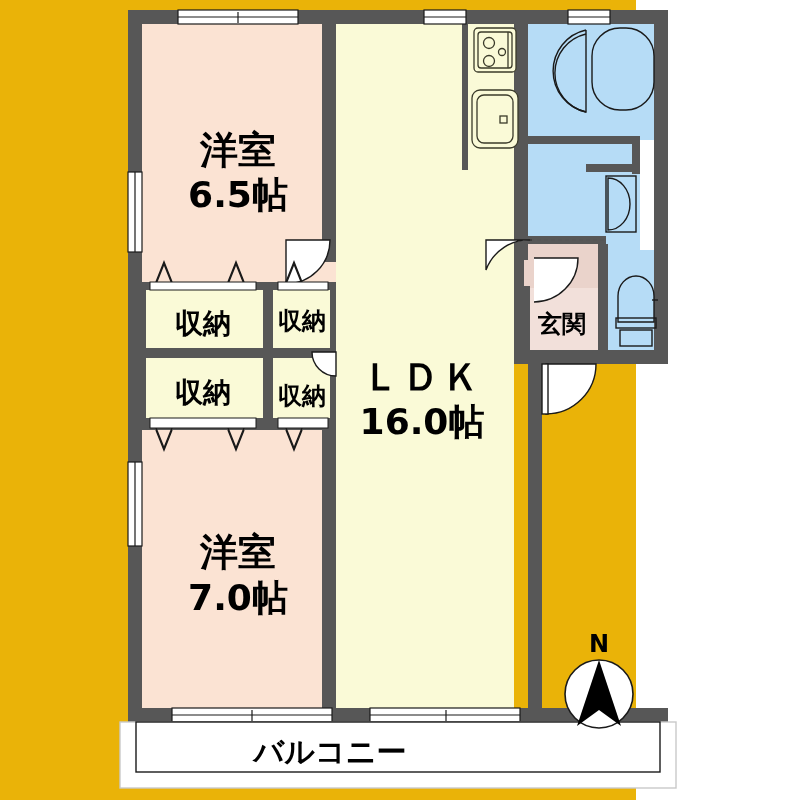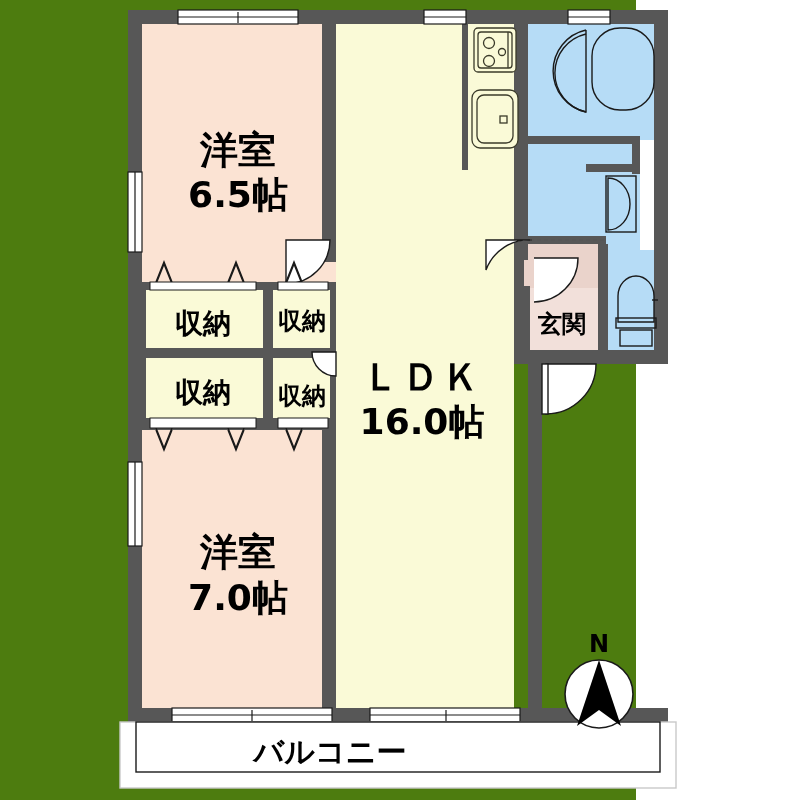--- a/index.html
+++ b/index.html
@@ -1,18 +1,18 @@
 <!DOCTYPE html>
 <html><head>
 <meta charset="utf-8">
 <style>
   html,body{margin:0;padding:0;background:#ffffff;}
   body{width:800px;height:800px;overflow:hidden;
        font-family:"Liberation Sans","DejaVu Sans",sans-serif;}
-  #plan{position:relative;width:636px;height:800px;background:#4d7c0f;}
+  #plan{position:relative;width:636px;height:800px;background:#eab308;}
   svg{display:block;}
   .roomlabel{font-family:"DejaVu Sans","Liberation Sans",sans-serif;
              font-weight:700;fill:#000;text-anchor:middle;}
 </style>
 </head>
 <body>
 
 <div id="plan">
 <svg width="800" height="800" viewBox="0 0 800 800">
 

